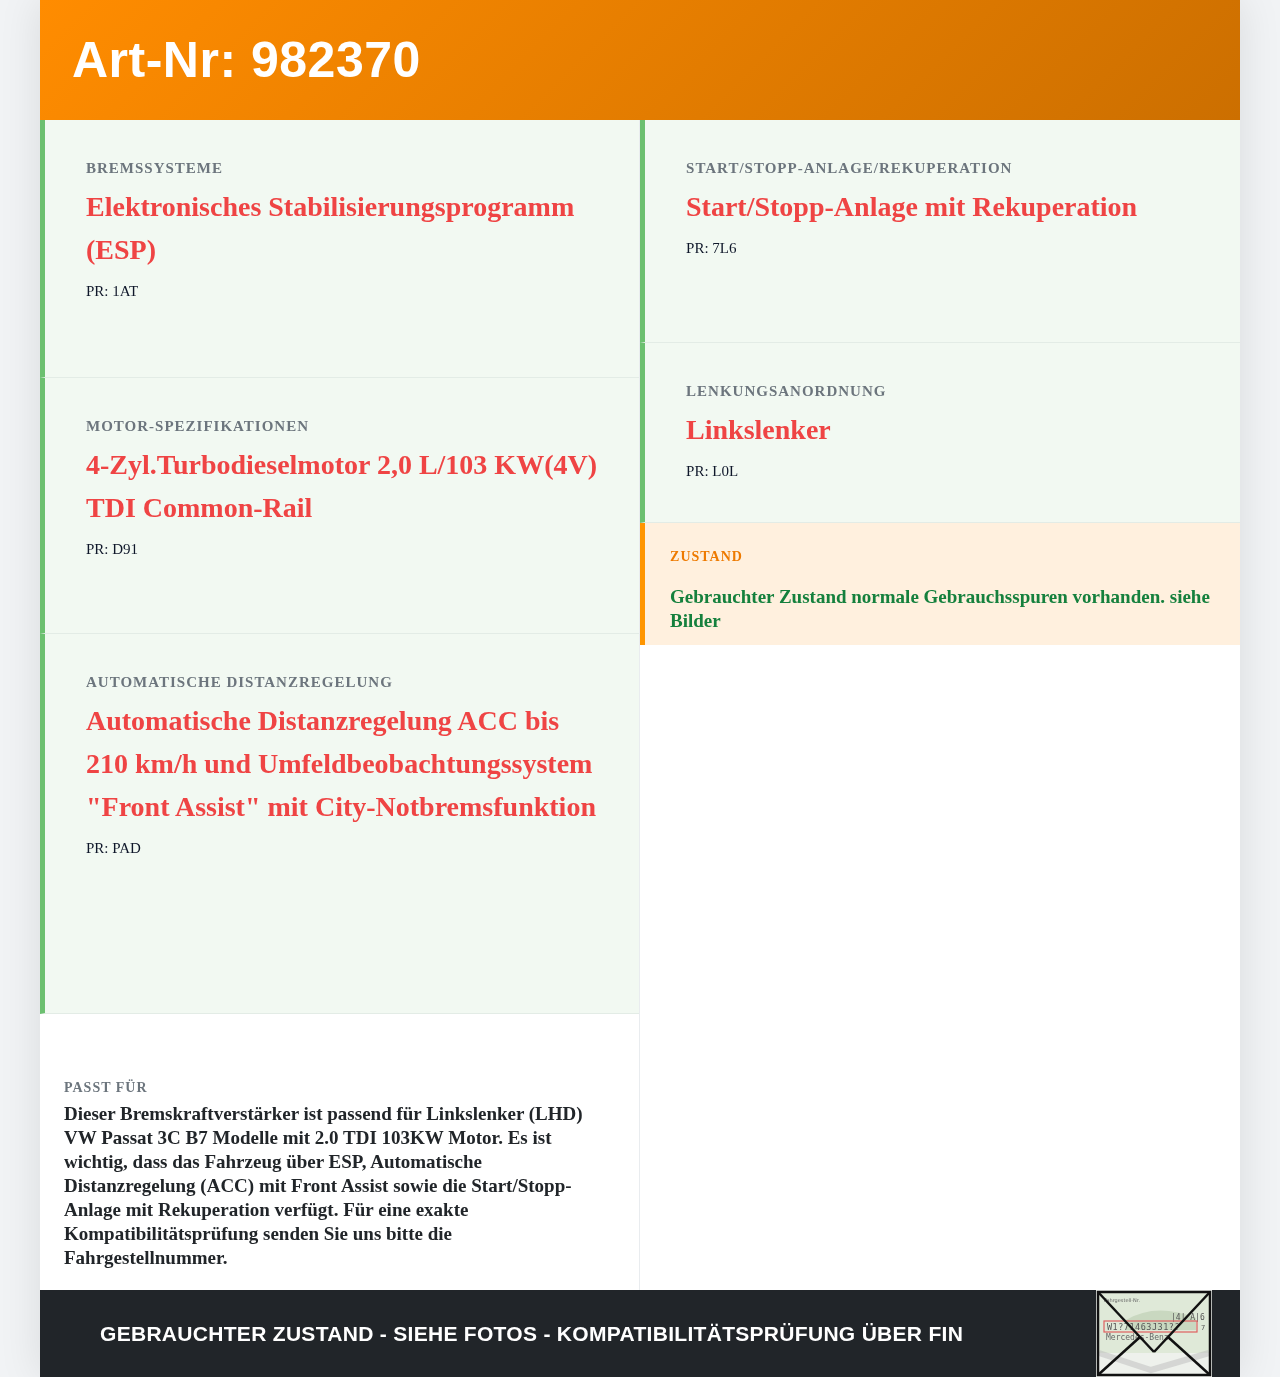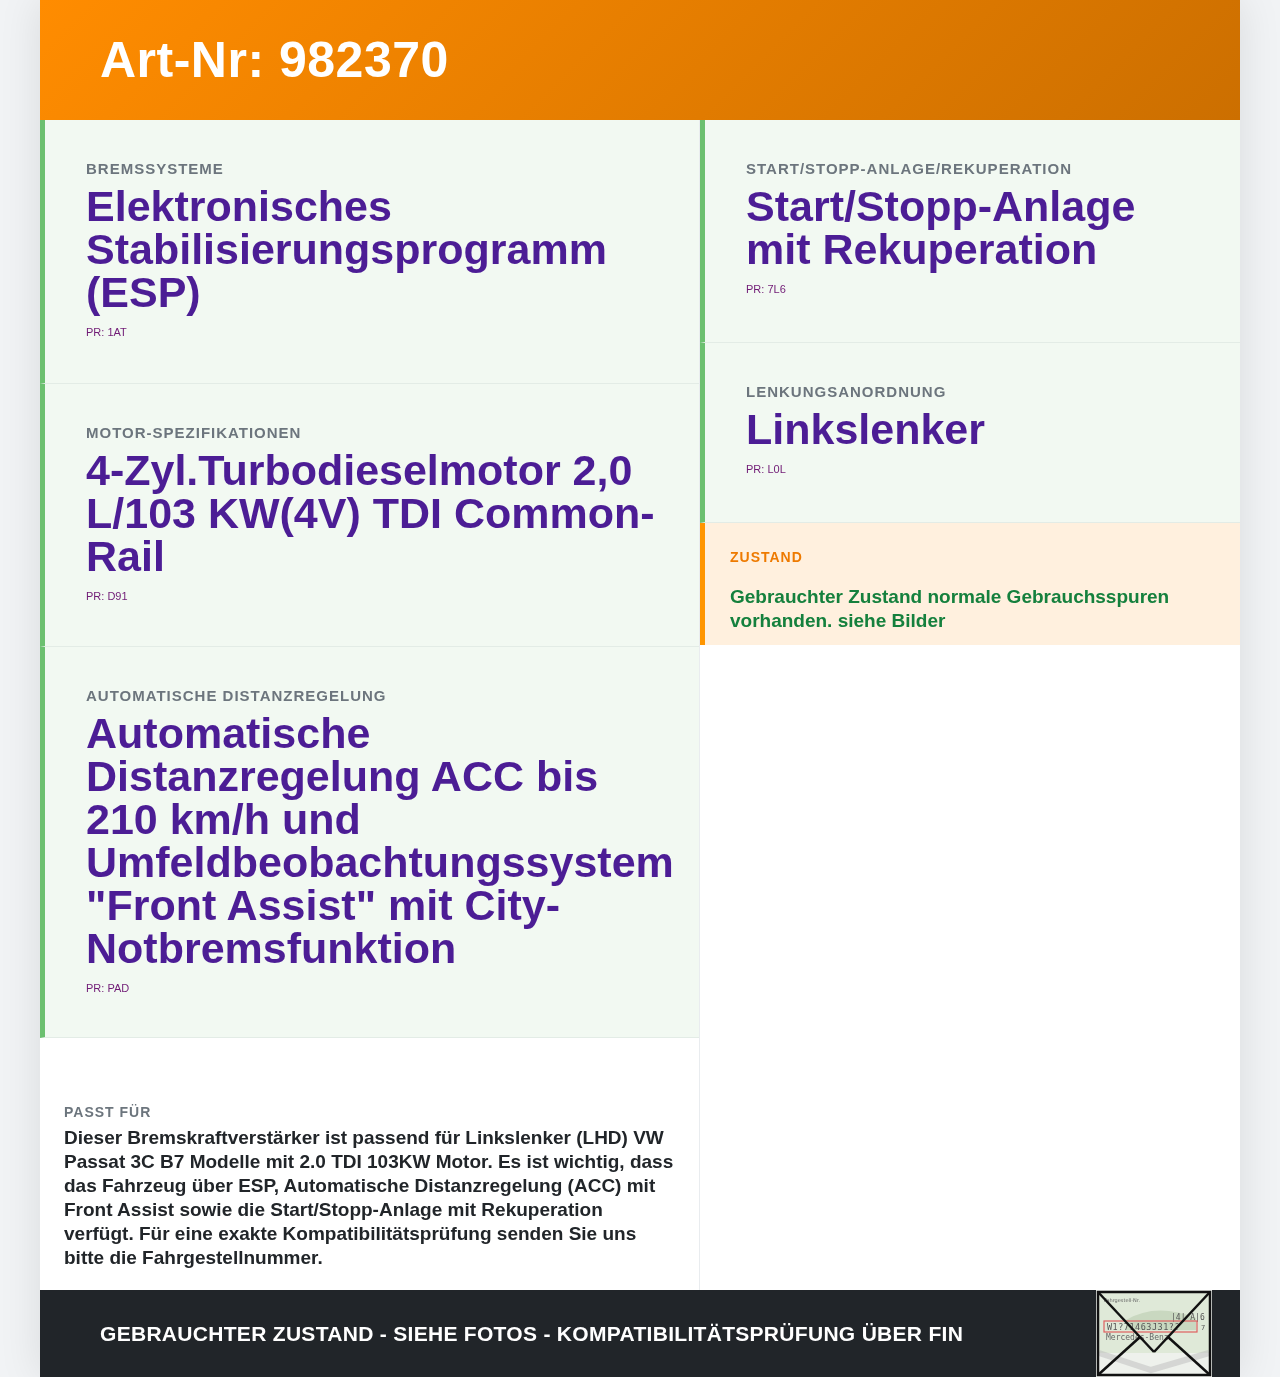--- a/index.html
+++ b/index.html
@@ -17,62 +17,63 @@
       width: 1200px;
       height: 1377px;
       background: #ffffff;
       box-shadow: 0 0 40px rgba(0,0,0,0.10);
     }
     .header {
       height: 120px;
       background: linear-gradient(135deg, #ff8c00 0%, #cc6f00 100%);
       display: flex;
       align-items: center;
-      padding-left: 60px;
+      padding-left: 32px;
     }
     .header-title {
       color: #ffffff;
       font-size: 50px;
       font-weight: 700;
       letter-spacing: 0.5px;
     }
     .columns {
       display: flex;
       height: 1170px;
     }
     .col {
       width: 660px;
       display: flex;
       flex-direction: column;
+      font-family: Liberation Serif, serif;
     }
     .col-left { border-right: 1px solid #e9ecef; }
     .spec {
       background: #f2f9f2;
       border-left: 5px solid #6cc070;
       border-bottom: 1px solid #e3ece6;
       padding: 40px 40px 40px 41px;
     }
     .spec-cat {
       font-size: 15px;
       font-weight: 700;
       color: #6c757d;
       letter-spacing: 1px;
       text-transform: uppercase;
       margin-bottom: 8px;
     }
     .spec-title {
-      font-size: 43px;
-      font-weight: 700;
-      color: #4c1d95;
+      font-size: 28px;
+      font-weight: 700;
+      color: #ef4444;
       line-height: 43px;
       margin-bottom: 12px;
     }
     .spec-pr {
-      font-size: 11px;
-      color: #701a75;
+      font-size: 15px;
+      color: #0f172a;
     }
     .s1 { height: 267px; }
     .s2 { height: 266px; }
     .s3 { height: 396px; }
     .s4 { height: 223px; }
     .s5 { height: 180px; }
     .condition {
       background: #fff0de;
       border-left: 5px solid #ff9500;
       padding: 26px 25px 24px 25px;

